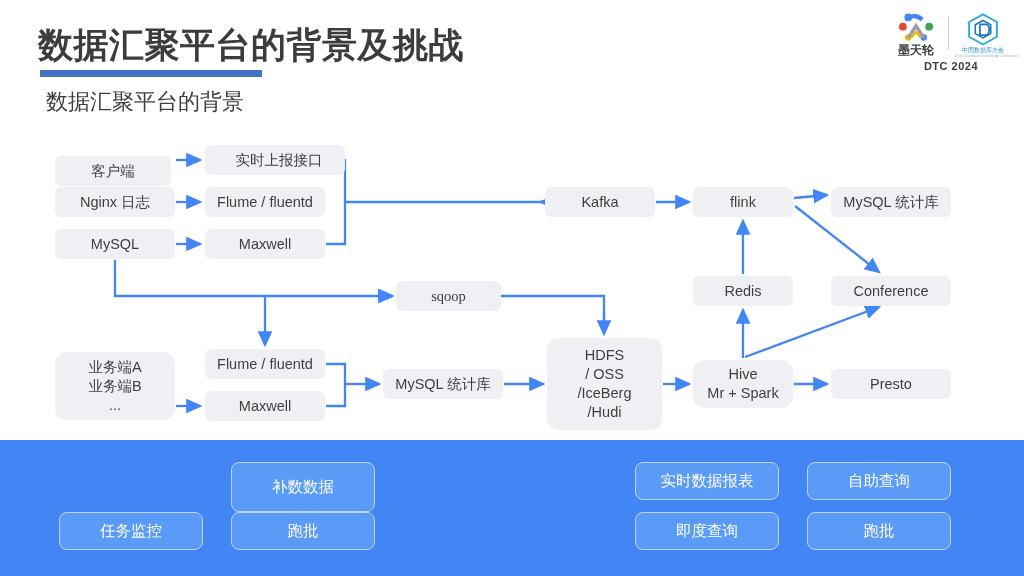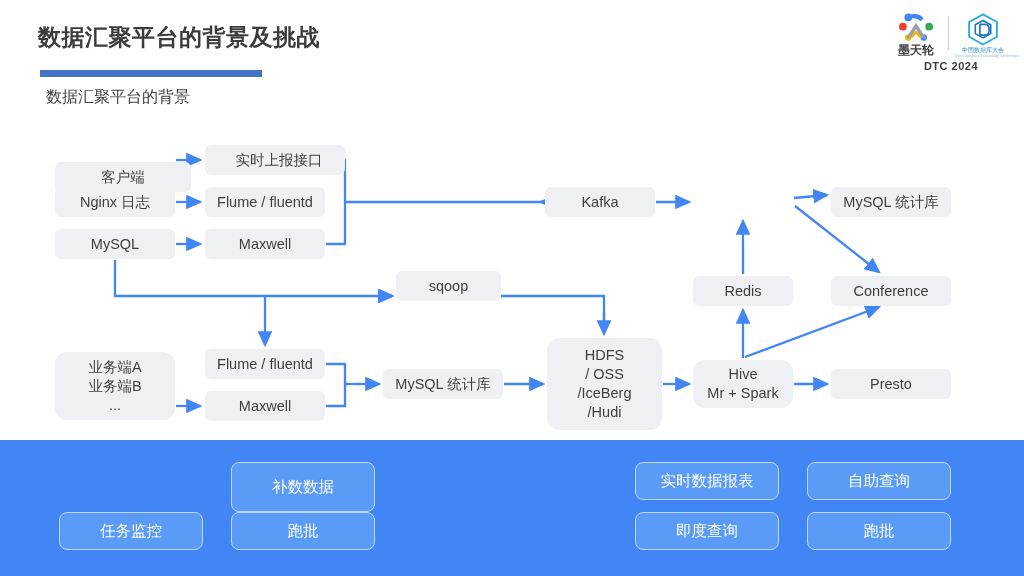--- a/index.html
+++ b/index.html
@@ -16,39 +16,39 @@
     height: 576px;
     background: #ffffff;
     overflow: hidden;
   }
 
   
   #page-title {
     position: absolute;
     left: 38px;
     top: 22px;
-    font-size: 23px;
+    font-size: 35px;
     font-weight: bold;
     color: #3c3c3c;
     letter-spacing: 0.5px;
     white-space: nowrap;
   }
   #title-accent-bar {
     position: absolute;
     left: 40px;
     top: 70px;
     width: 222px;
     height: 7px;
     background: #4472c4;
   }
   #subtitle {
     position: absolute;
     left: 46px;
     top: 87px;
-    font-size: 16px;
+    font-size: 22px;
     color: #3f3f3f;
     white-space: nowrap;
   }
 
   
   #logo-group {
     position: absolute;
     left: 888px;
     top: 12px;
     width: 126px;
@@ -231,31 +231,32 @@
 
       <g fill="none" stroke="#4285F4" stroke-width="2.3">
         <path d="M326,160 L345,160 L345,244 L326,244"></path>
         <path d="M345,202 L545,202"></path>
         <path d="M326,364 L345,364 L345,406 L326,406"></path>
         <path d="M345,384 L360,384"></path>
         <path d="M501,296 L604,296 L604,320"></path>
       </g>
     </svg>
 
-    <div class="node" style="left:55px;  top:162px; width:136px; height:30px;">客户端</div>
+    <div class="node" style="left:55px;  top:156px; width:116px; height:30px;">客户端</div>
     <div class="node" style="left:205px; top:145px; width:140px; height:30px;padding-left:8px;">实时上报接口</div>
     <div class="node" style="left:55px;  top:187px; width:120px; height:30px;">Nginx 日志</div>
     <div class="node" style="left:205px; top:187px; width:120px; height:30px;">Flume / fluentd</div>
     <div class="node" style="left:55px;  top:229px; width:120px; height:30px;">MySQL</div>
     <div class="node" style="left:205px; top:229px; width:120px; height:30px;">Maxwell</div>
 
     <div class="node" style="left:545px; top:187px; width:110px; height:30px;">Kafka</div>
+    <div class="node" style="left:693px; top:187px; width:100px; height:30px;">flink</div>
     <div class="node" style="left:831px; top:187px; width:120px; height:30px;">MySQL 统计库</div>
 
-    <div class="node" style="left:396px; top:271px; width:105px; height:30px;">sqoop</div>
+    <div class="node" style="left:396px; top:281px; width:105px; height:30px;font-family:Liberation Serif, serif;">sqoop</div>
     <div class="node" style="left:693px; top:276px; width:100px; height:30px;">Redis</div>
     <div class="node" style="left:831px; top:276px; width:120px; height:30px;">Conference</div>
 
     <div class="node tall" style="left:55px; top:352px; width:120px; height:68px; white-space:pre-line;">业务端A
 业务端B
 ...</div>
     <div class="node" style="left:205px; top:349px; width:120px; height:30px;">Flume / fluentd</div>
     <div class="node" style="left:205px; top:391px; width:120px; height:30px;">Maxwell</div>
     <div class="node" style="left:383px; top:369px; width:120px; height:30px;">MySQL 统计库</div>
     <div class="node tall" style="left:547px; top:338px; width:115px; height:92px; white-space:pre-line;">HDFS

